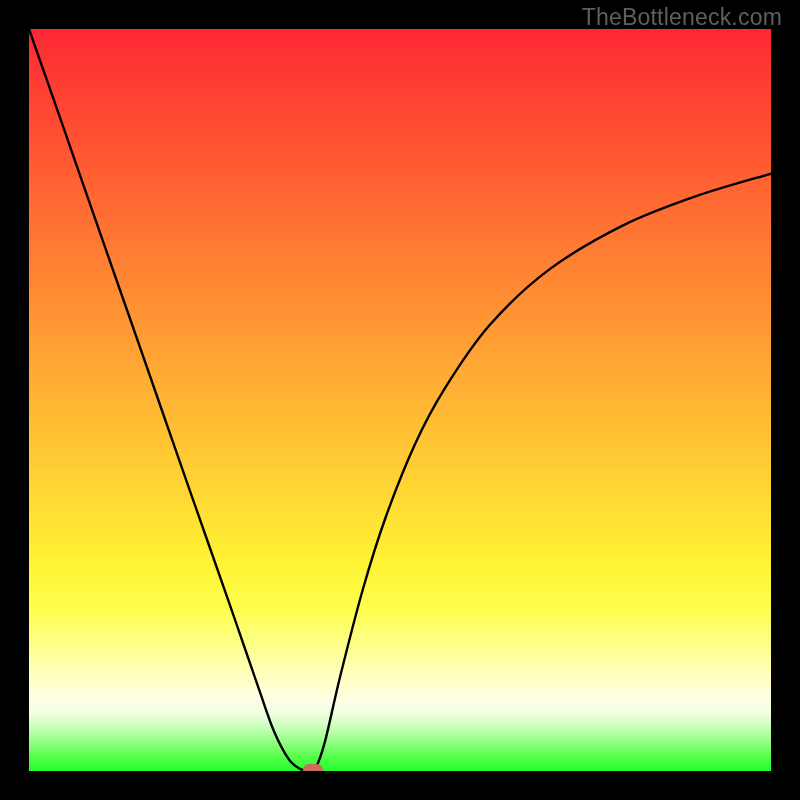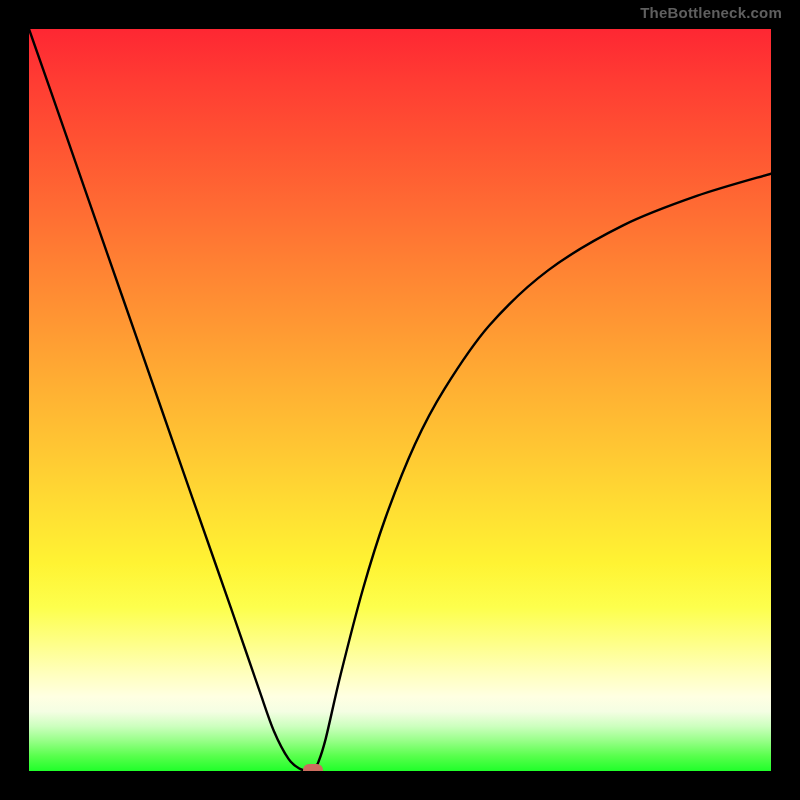--- a/index.html
+++ b/index.html
@@ -9,22 +9,22 @@
     height: 800px;
     background: #000;
     position: relative;
     font-family: Arial, sans-serif;
   }
   .watermark {
     position: absolute;
     top: 4px;
     right: 18px;
     color: #5f5f5f;
-    font-size: 15px;
-    font-weight: 700;
+    font-size: 23px;
+    font-weight: 400;
     z-index: 10;
     letter-spacing: 0.2px;
   }
   .plot-area {
     position: absolute;
     left: 29px;
     top: 29px;
     width: 742px;
     height: 742px;
     overflow: hidden;

